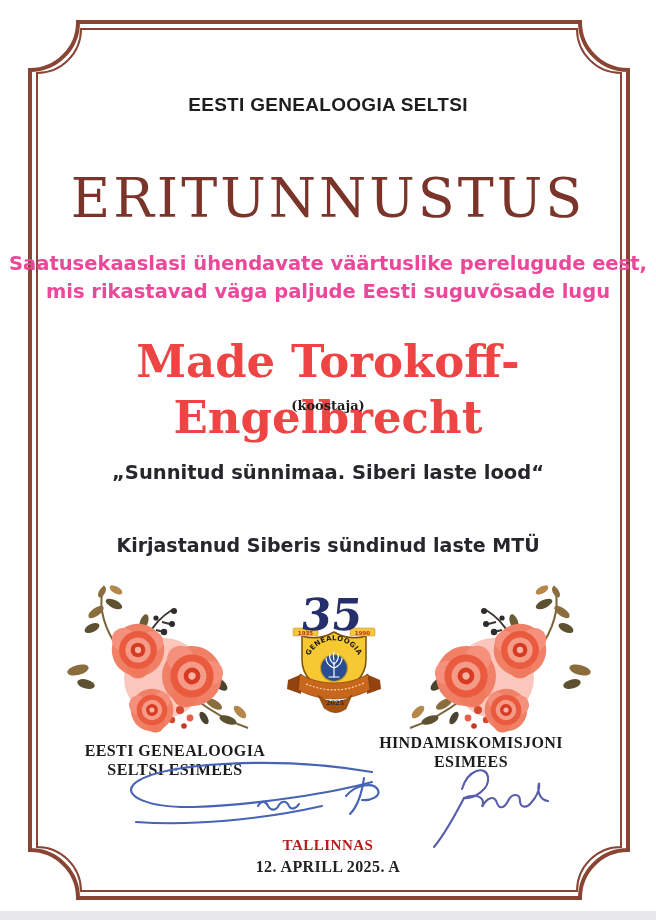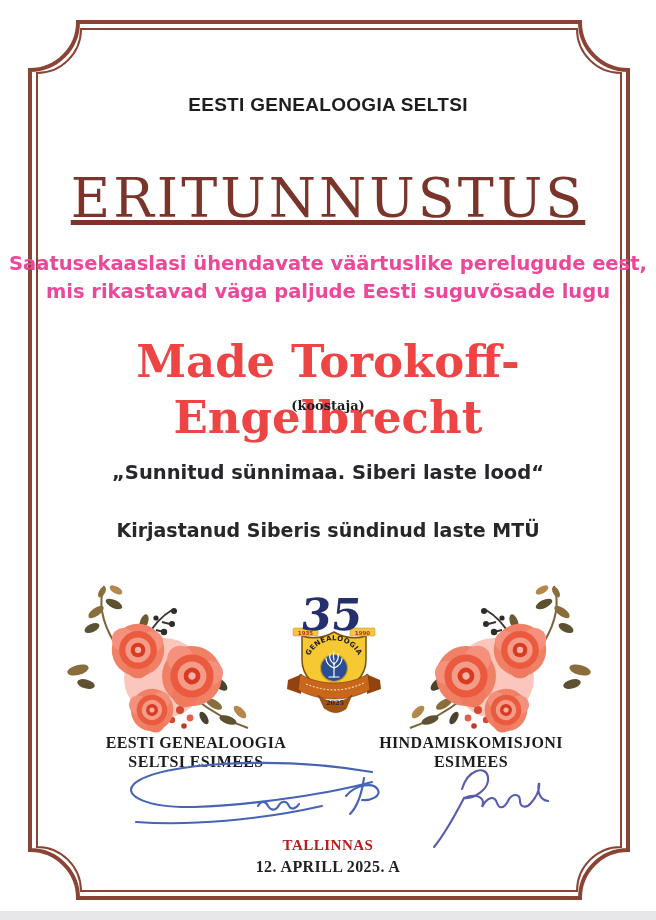--- a/index.html
+++ b/index.html
@@ -2,29 +2,29 @@
 <html><head>
 <meta charset="utf-8">
 <style>
   html,body{margin:0;padding:0;background:#ffffff;}
   .cert{position:relative;width:656px;height:920px;background:#ffffff;overflow:hidden;
         font-family:"Liberation Sans",sans-serif;padding-left:23px;}
   .abs{position:absolute;}
   .ctr{left:0;width:656px;text-align:center;}
   .frame-svg{left:0;top:0;}
   .header{top:92px;font:700 19px/25px "Liberation Sans",sans-serif;color:#1e1e1e;letter-spacing:.3px;}
-  .award{top:168px;font:400 54px/62px "DejaVu Serif",serif;color:#7b342a;letter-spacing:3px;text-decoration:underline;}
+  .award{top:168px;font:400 54px/62px "DejaVu Serif",serif;color:#7b342a;letter-spacing:3px;}
   .citation{top:250px;font:700 19.5px/28px "DejaVu Sans",sans-serif;color:#ec4899;}
   .name{top:334px;font:700 45px/56px "DejaVu Serif",serif;color:#ef4444;}
   .role{top:398px;font:700 13px/16px "DejaVu Serif",serif;color:#1d1d1d;}
   .work-title{top:461px;font:700 19.5px/24px "DejaVu Sans",sans-serif;color:#26262b;}
-  .publisher{top:518px;font:700 19px/24px "DejaVu Sans",sans-serif;color:#26262b;}
+  .publisher{top:533px;font:700 19px/24px "DejaVu Sans",sans-serif;color:#26262b;}
   .sign-title{top:733px;width:230px;text-align:center;
               font:700 16px/19px "Liberation Serif",serif;color:#1b1b1b;letter-spacing:.4px;}
-  .sign-left{left:81px;} .sign-right{left:356px;text-align:center;}
+  .sign-left{left:60px;margin-top:8px;} .sign-right{left:356px;text-align:center;}
   .footer-place{top:836px;font:700 15px/18px "Liberation Serif",serif;color:#b91c1c;letter-spacing:.5px;}
   .footer-date{top:857px;font:700 16px/19px "Liberation Serif",serif;color:#222;letter-spacing:.4px;}
   .scan-edge{left:0;top:911px;width:656px;height:9px;background:#e7e7ea;}
   svg{display:block;}
   .hidden-defs{position:absolute;width:0;height:0;overflow:hidden;}
 </style>
 </head>
 <body>
 
 <div class="cert">

